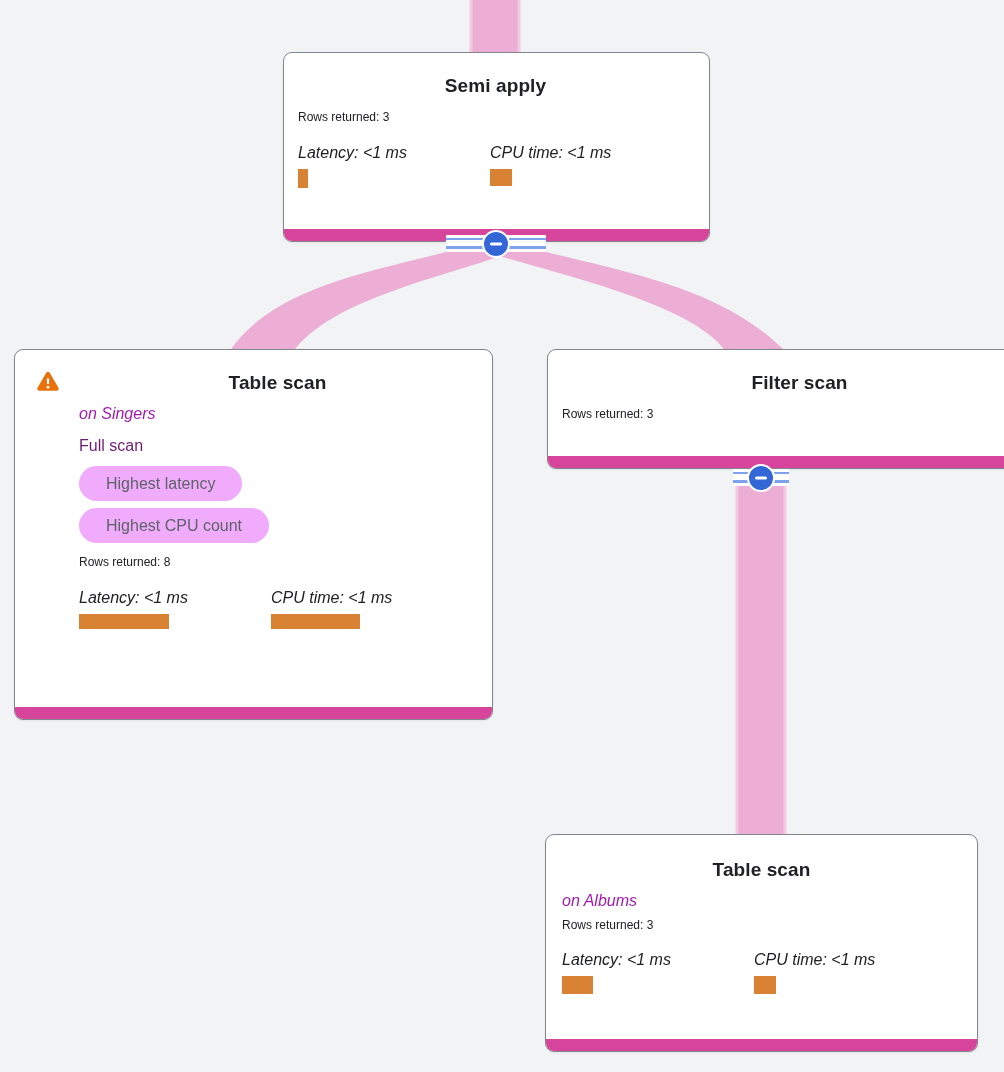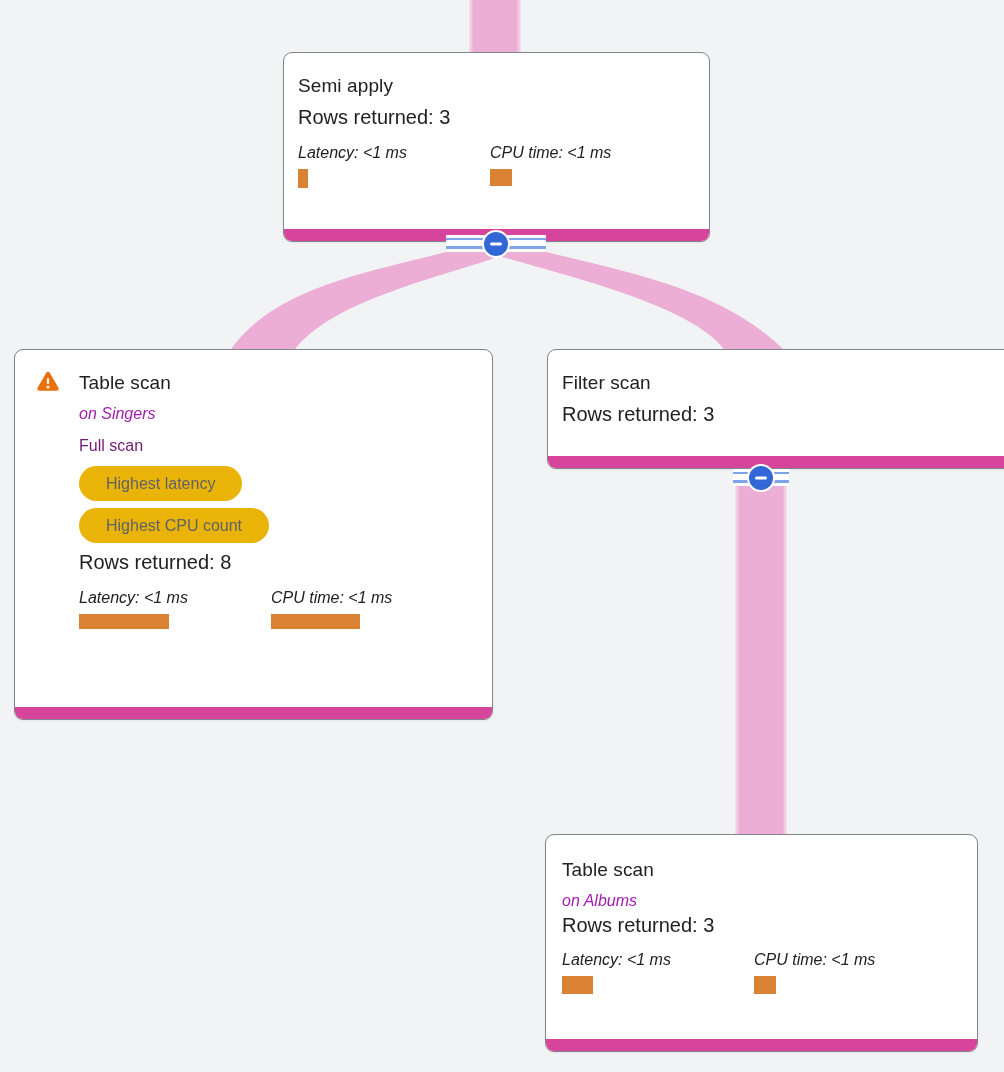--- a/index.html
+++ b/index.html
@@ -19,28 +19,28 @@
     border-radius:9px;
     overflow:hidden;
     box-shadow:0 1px 2px rgba(60,64,67,.08);
     cursor:pointer;
   }
   .accent { position:absolute; left:0; right:0; bottom:0; height:12px; background:#d6459b; }
   .card-body { position:relative; padding:20px 16px 0 14px; }
   .card-body.with-gutter { padding-left:64px; }
   .warning-wrap { position:absolute; left:21px; top:21px; width:24px; height:22px; }
 
-  .node-title { font-size:19px; font-weight:400; color:#202124; line-height:26px; margin-bottom:6px; letter-spacing:.1px; }
+  .node-title { font-size:19px; font-weight:700; color:#202124; line-height:26px; margin-bottom:6px; letter-spacing:.1px;text-align:center; }
   .node-sub   { font-size:16px; color:#a21caf; line-height:24px; margin-bottom:8px;font-style:italic; }
   .node-scan  { font-size:16px; color:#701a75; line-height:24px; margin-bottom:8px; }
-  .node-rows  { font-size:20px; color:#202124; line-height:24px; }
+  .node-rows  { font-size:12px; color:#202124; line-height:24px; }
 
   .badges { margin-bottom:6px; }
   .badge {
-    display:table; background:#eab308; color:#5f6368;
+    display:table; background:#f0abfc; color:#5f6368;
     font-size:16px; line-height:35px; height:35px;
     border-radius:17.5px; padding:0 27px; margin-bottom:7px;
     white-space:nowrap;
   }
 
   .metrics { display:flex; align-items:flex-start; margin-top:13px; }
   .metric  { width:192px; }
   .metric-label { font-size:16px; color:#202124; line-height:22px; margin-bottom:5px;font-style:italic; }
   .bar { background:#d98233; }
 

